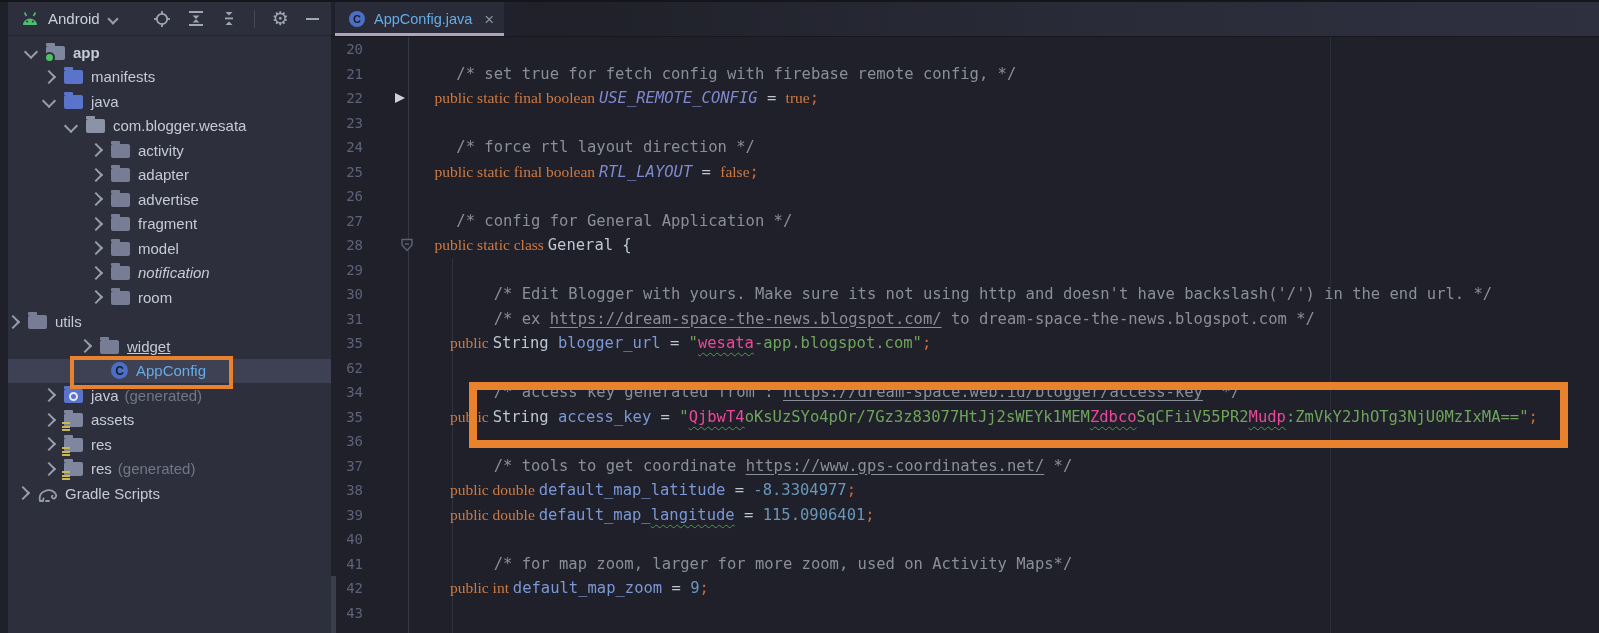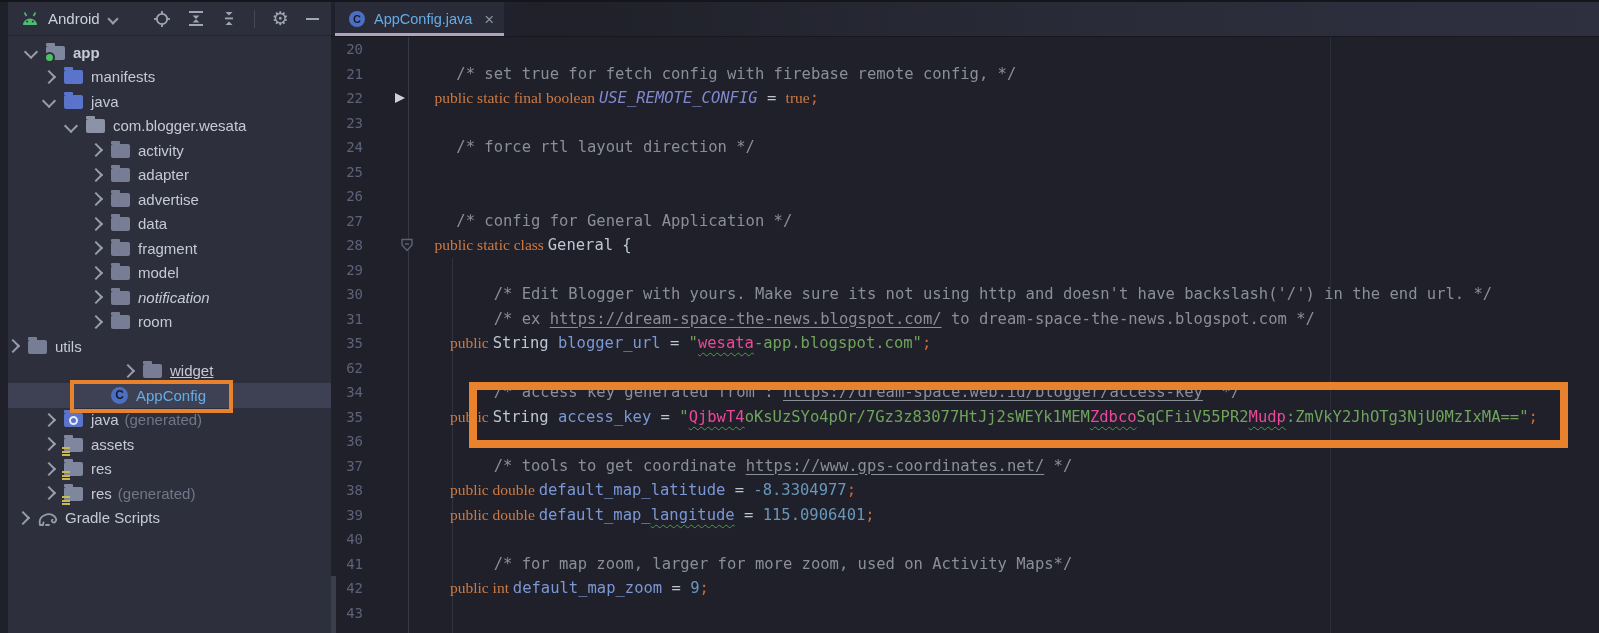--- a/index.html
+++ b/index.html
@@ -167,25 +167,20 @@
           <span class="">adapter</span>
         </div>
         <div class="trow" style="padding-left: 83px;">
           <span class="chev "></span>
           <span class="ic ic-folder ic-pkg"></span>
           <span class="">advertise</span>
         </div>
         <div class="trow" style="padding-left: 83px;">
           <span class="chev "></span>
           <span class="ic ic-folder ic-pkg"></span>
-          <span class="">data</span>
-        </div>
-        <div class="trow" style="padding-left: 83px;">
-          <span class="chev "></span>
-          <span class="ic ic-folder ic-pkg"></span>
           <span class="">fragment</span>
         </div>
         <div class="trow" style="padding-left: 83px;">
           <span class="chev "></span>
           <span class="ic ic-folder ic-pkg"></span>
           <span class="">model</span>
         </div>
         <div class="trow" style="padding-left: 83px; font-style: italic;">
           <span class="chev "></span>
           <span class="ic ic-folder ic-pkg"></span>
@@ -194,21 +189,21 @@
         <div class="trow" style="padding-left: 83px;">
           <span class="chev "></span>
           <span class="ic ic-folder ic-pkg"></span>
           <span class="">room</span>
         </div>
         <div class="trow" style="">
           <span class="chev "></span>
           <span class="ic ic-folder ic-pkg"></span>
           <span class="">utils</span>
         </div>
-        <div class="trow" style="padding-left: 115px; text-decoration: underline;">
+        <div class="trow" style="padding-left: 72px; text-decoration: underline;">
           <span class="chev "></span>
           <span class="ic ic-folder ic-pkg"></span>
           <span class="">widget</span>
         </div>
         <div class="trow sel" style="padding-left: 83px;">
           <span class="chev none"></span>
           <span class="ic-class">C</span>
           <span class="blue-label">AppConfig</span>
           <div class="hlrect"></div>
         </div>
@@ -280,20 +275,21 @@
             <span class="codetext"></span>
           </div>
           <div class="crow">
             <span class="ln">24</span>
             <span class="gic"></span>
             <span class="codetext"><span class="tk-c">    /* force rtl layout direction */</span></span>
           </div>
           <div class="crow">
             <span class="ln">25</span>
             <span class="gic"></span>
+            <span class="codetext"><span class="tk-k">    public static final boolean </span><span class="tk-cn">RTL_LAYOUT</span><span class="tk-p"> = </span><span class="tk-k">false</span><span class="tk-sc">;</span></span>
           </div>
           <div class="crow">
             <span class="ln">26</span>
             <span class="gic"></span>
             <span class="codetext"></span>
           </div>
           <div class="crow">
             <span class="ln">27</span>
             <span class="gic"></span>
             <span class="codetext"><span class="tk-c">    /* config for General Application */</span></span>

